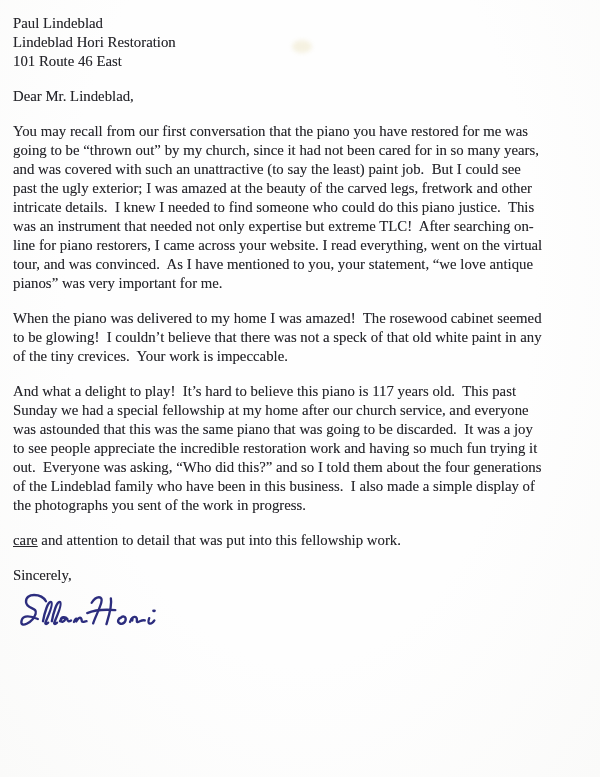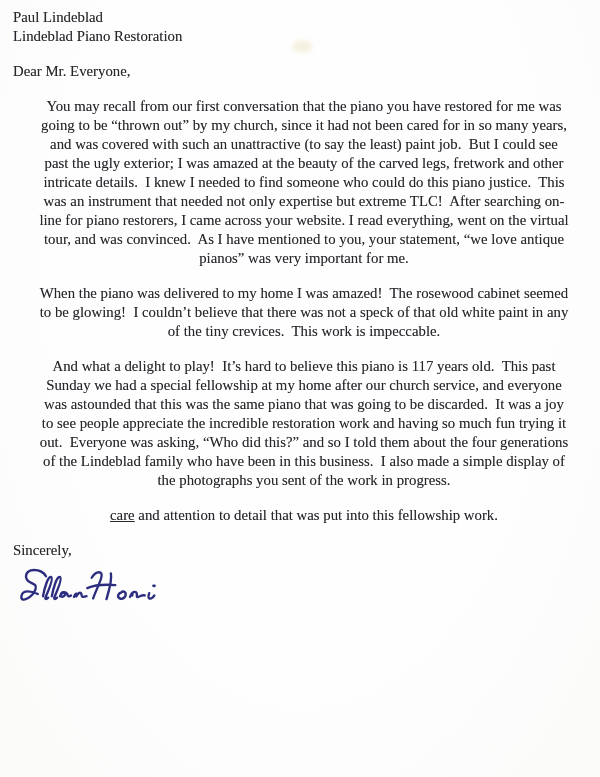--- a/index.html
+++ b/index.html
@@ -11,38 +11,37 @@
     width: 600px;
     height: 777px;
     background: radial-gradient(ellipse at 50% 35%, #fefefe 55%, #fafaf9 100%);
     color: #26262b;
     font-family: "Liberation Serif", serif;
     overflow: hidden;
   }
   .content {
     position: absolute;
     left: 13px;
-    top: 8px;
+    top: 14px;
     width: 582px;
     font-family: Liberation Serif, serif;
   }
   .line {
     font-size: 14.8px;
     line-height: 19px;
     white-space: pre;
     text-shadow: 0 0 0.4px rgba(20,20,30,0.35);
   }
   .block { margin: 0 0 16px 0; }
   .para {
     font-size: 14.8px;
     line-height: 19px;
     white-space: pre;
     margin: 0 0 16px 0;
     text-shadow: 0 0 0.4px rgba(20,20,30,0.35);
-    text-align: center;
   }
   .underline { text-decoration: underline; }
   .sig-wrap {
     margin-top: 3px;
     height: 58px;
   }
   .smudge {
     position: absolute;
     left: 292px;
     top: 40px;
@@ -58,39 +57,40 @@
 <body>
 
 <div class="page">
 
   <div class="smudge"></div>
 
   <div class="content">
 
     <div class="block">
       <div class="line">Paul Lindeblad</div>
-      <div class="line">Lindeblad Piano Restoration</div>
+      <div class="line">Lindeblad Hori Restoration</div>
+      <div class="line">101 Route 46 East</div>
     </div>
 
 
-    <div class="line block">Dear Mr. Everyone,</div>
+    <div class="line block">Dear Mr. Lindeblad,</div>
 
     <div class="para">You may recall from our first conversation that the piano you have restored for me was
 going to be “thrown out” by my church, since it had not been cared for in so many years,
 and was covered with such an unattractive (to say the least) paint job.  But I could see
 past the ugly exterior; I was amazed at the beauty of the carved legs, fretwork and other
 intricate details.  I knew I needed to find someone who could do this piano justice.  This
 was an instrument that needed not only expertise but extreme TLC!  After searching on-
 line for piano restorers, I came across your website. I read everything, went on the virtual
 tour, and was convinced.  As I have mentioned to you, your statement, “we love antique
 pianos” was very important for me.</div>
 
     <div class="para">When the piano was delivered to my home I was amazed!  The rosewood cabinet seemed
 to be glowing!  I couldn’t believe that there was not a speck of that old white paint in any
-of the tiny crevices.  This work is impeccable.</div>
+of the tiny crevices.  Your work is impeccable.</div>
 
     <div class="para">And what a delight to play!  It’s hard to believe this piano is 117 years old.  This past
 Sunday we had a special fellowship at my home after our church service, and everyone
 was astounded that this was the same piano that was going to be discarded.  It was a joy
 to see people appreciate the incredible restoration work and having so much fun trying it
 out.  Everyone was asking, “Who did this?” and so I told them about the four generations
 of the Lindeblad family who have been in this business.  I also made a simple display of
 the photographs you sent of the work in progress.</div>
 
     <div class="para"><span class="underline">care</span><span> and attention to detail that was put into this fellowship work.</span></div>

